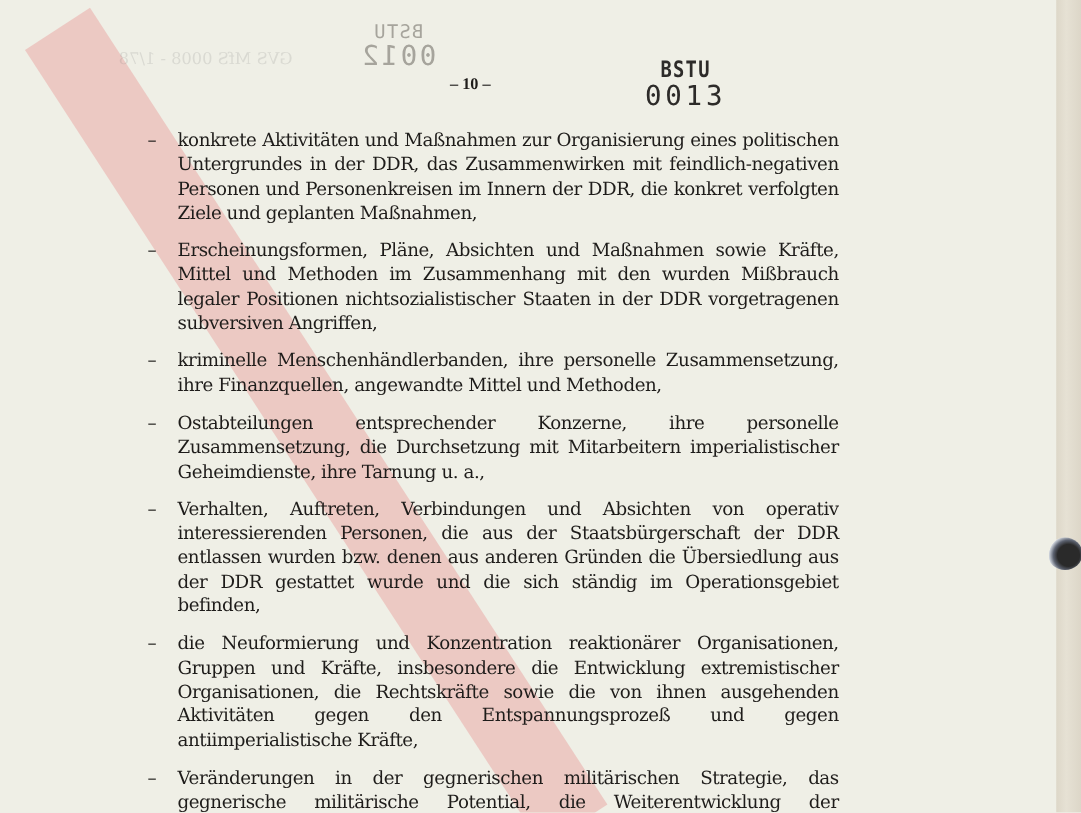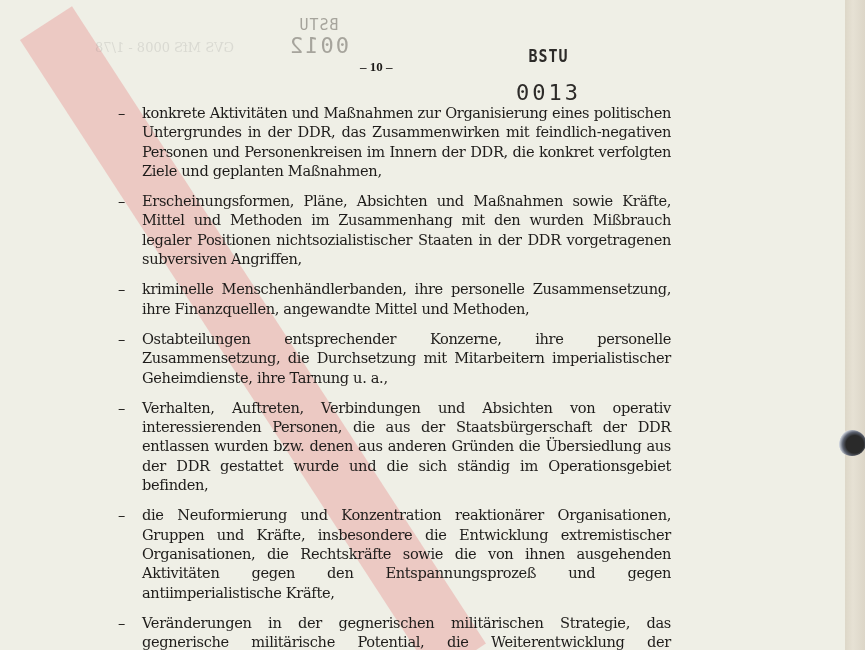--- a/index.html
+++ b/index.html
@@ -43,21 +43,21 @@
   .page-number {
     position: absolute; left: 360px; top: 43px; font-size: 13px; font-weight: bold;
     font-family: Liberation Serif, serif;
     margin-top: 16px;
   }
   .stamp {
     position: absolute; left: 516px; top: 49px; text-align: center; color: #2d2b29;
     font-family: "DejaVu Sans Mono", monospace; line-height: 1;
   }
   .stamp .s1 { font-size: 15px; font-weight: bold; letter-spacing: 1px; transform: scaleY(1.2); display:block; }
-  .stamp .s2 { font-size: 22px; letter-spacing: 3px; margin-top: 18px; display:block; }
+  .stamp .s2 { font-size: 22px; letter-spacing: 3px; margin-top: 3px; display:block; }
   .content {
     position: absolute; left: 118px; top: 103px; width: 553px;
     font-size: 14.6px; line-height: 19.3px; text-align: justify;
     font-family: "DejaVu Serif", serif; letter-spacing: -0.35px;
   }
   .item { position: relative; padding-left: 24px; margin-bottom: 11px; }
   .item .dash {
     position: absolute; left: 0; top: 0; width: 14px;
   }
   .item .text { display: block; }

